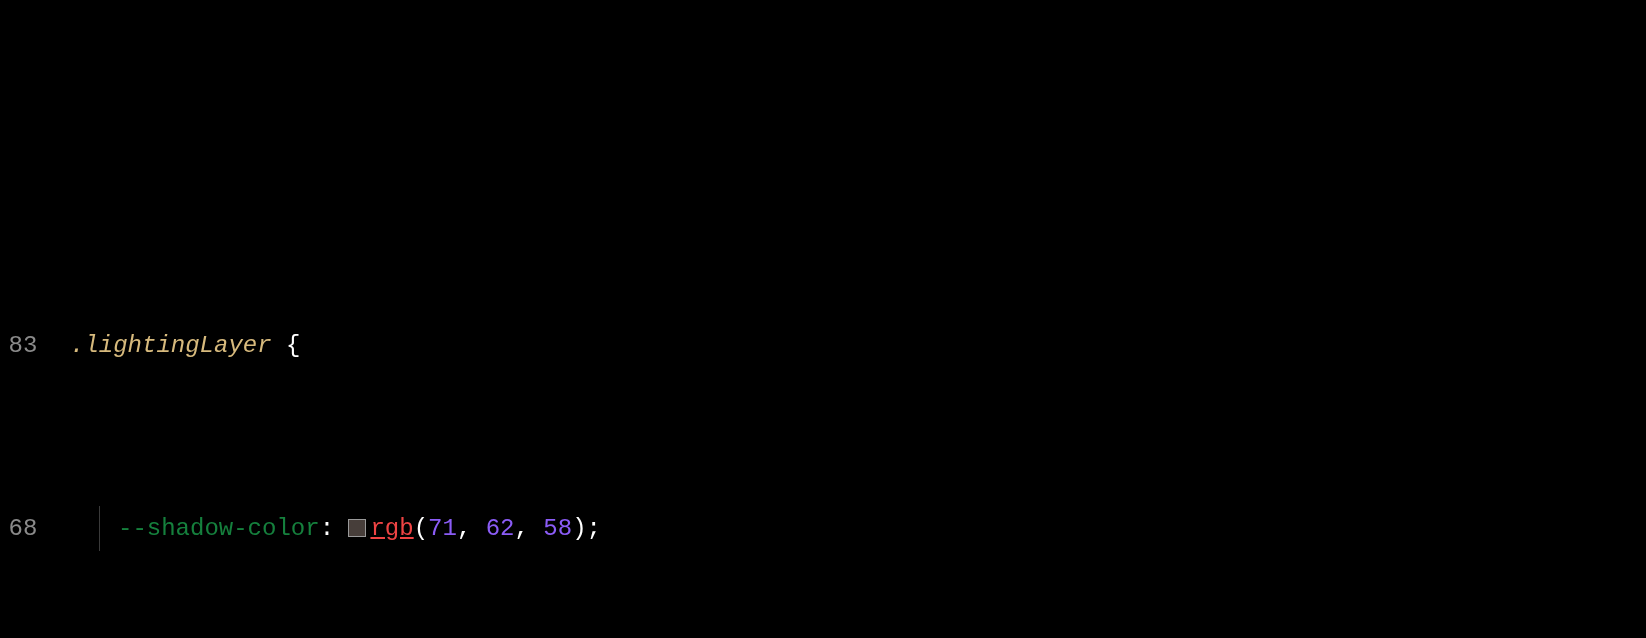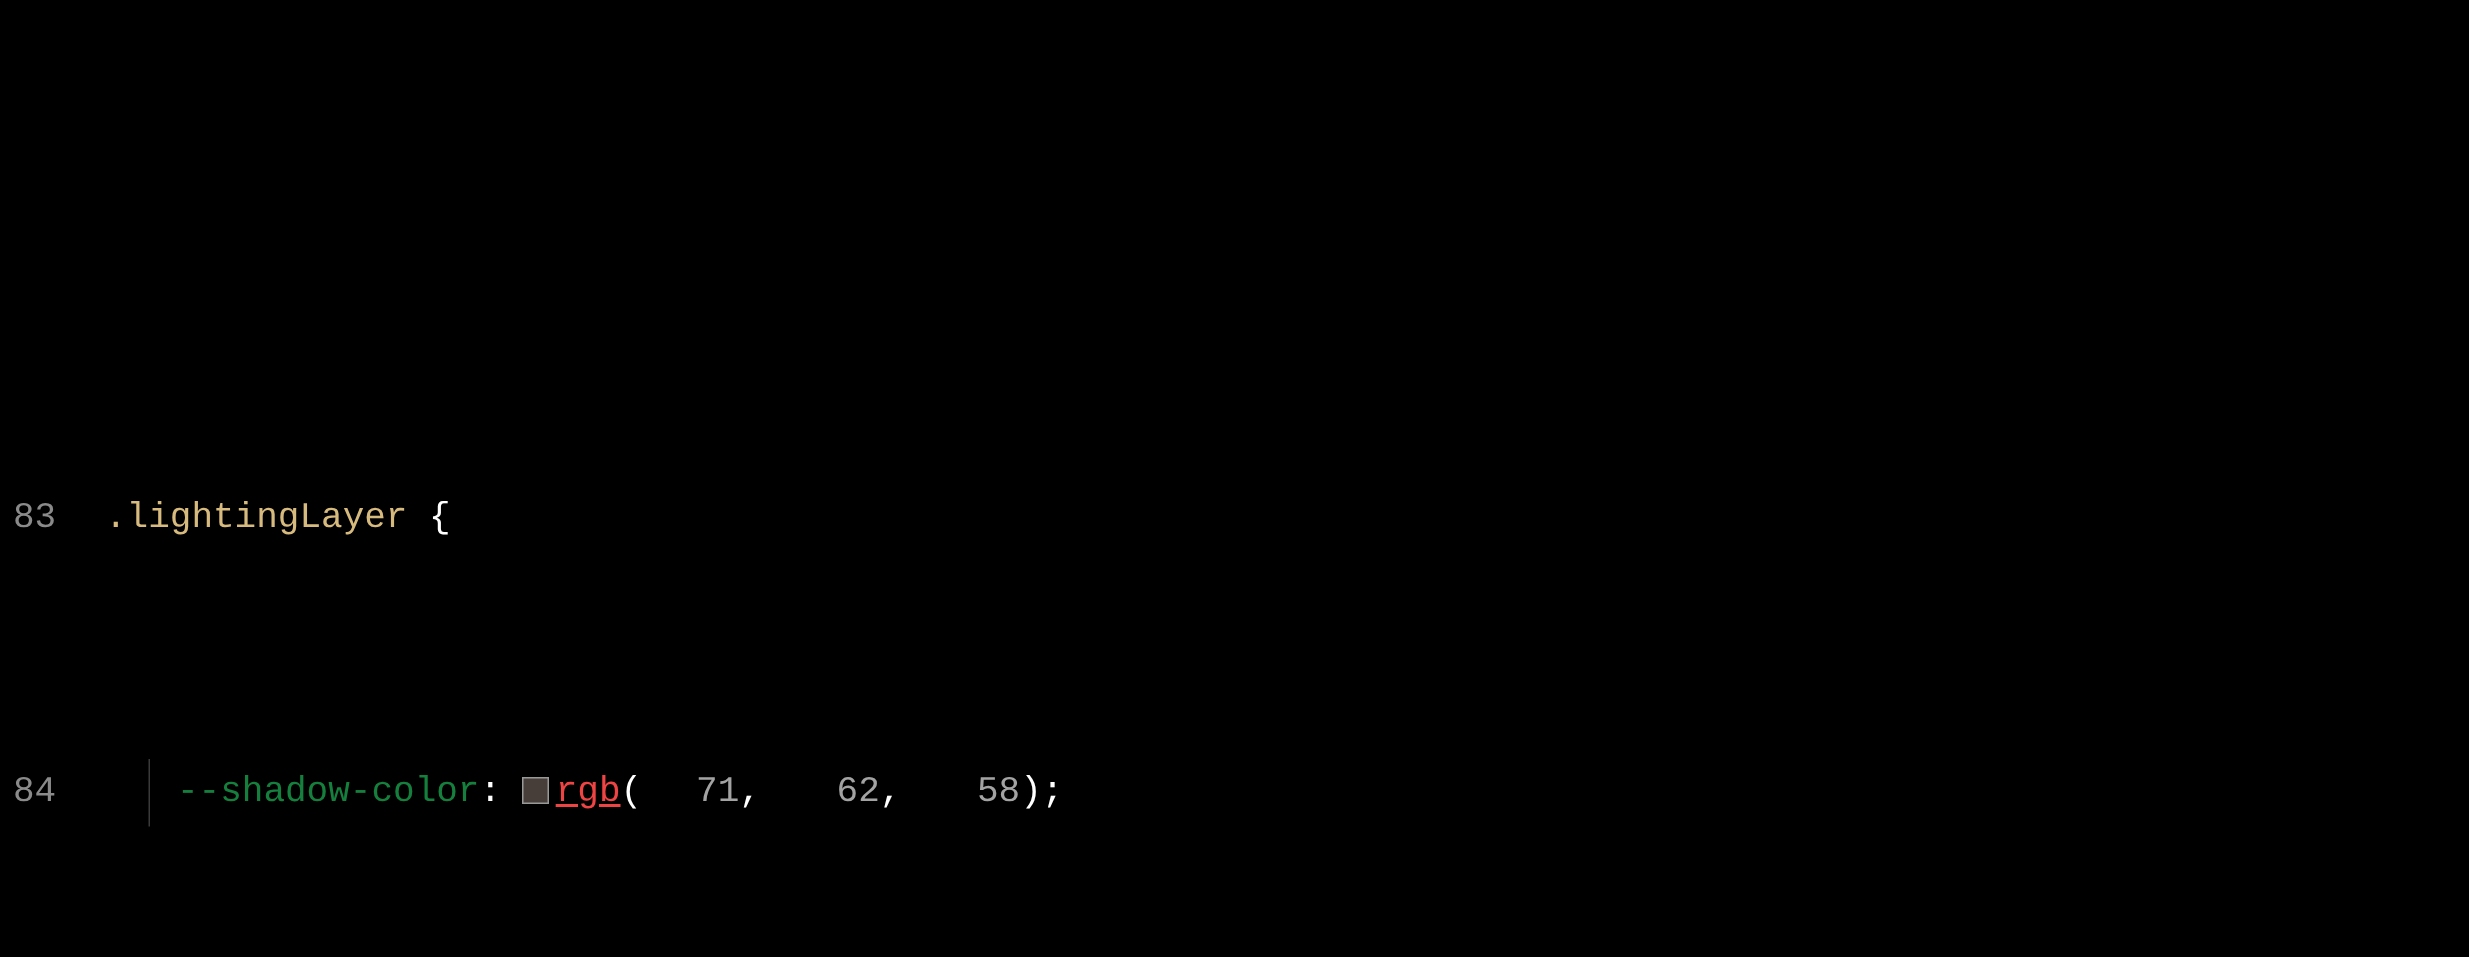--- a/index.html
+++ b/index.html
@@ -35,25 +35,25 @@
 }
 .guide {
   position: absolute;
   top: 0;
   bottom: 0;
   width: 1px;
   background: #3a3a3a;
 }
 .g1 { left: 29px; }
 .indent1 { padding-left: 48px; }
-.tok-selector { color: #d7ba7d; }
+.tok-selector { color: #d7ba7d; font-style: italic; }
 .tok-punct { color: #ffffff; }
 .tok-prop { color: #15803d; }
 .tok-func { color: #ef4444; text-decoration: underline; }
-.tok-num { color: #a3a3a3; margin-left: 36px; }
+.tok-num { color: #8b5cf6; }
 .swatch {
   display: inline-block;
   width: 18px;
   height: 18px;
   border: 1px solid #999;
   vertical-align: -2px;
   margin-right: 4px;
 }
 </style>
 </head>
@@ -64,21 +64,21 @@
 <div class="editor">
 
 
 <div class="line">
   <div class="gutter">83</div>
   <div class="code"><span class="tok-selector">.lightingLayer</span><span class="tok-punct"> {</span></div>
 </div>
 
 
 <div class="line">
-  <div class="gutter">84</div>
+  <div class="gutter">68</div>
   <div class="code"><span class="guide g1"></span><span class="indent1"></span><span class="tok-prop">--shadow-color</span><span class="tok-punct">:</span> <span class="swatch" style="background:rgb(71, 62, 58)"></span><span class="tok-func">rgb</span><span class="tok-punct">(</span><span class="tok-num">71</span><span class="tok-punct">, </span><span class="tok-num">62</span><span class="tok-punct">, </span><span class="tok-num">58</span><span class="tok-punct">)</span><span class="tok-punct">;</span></div>
 </div>
 
 
 
 
 
 
 
 

